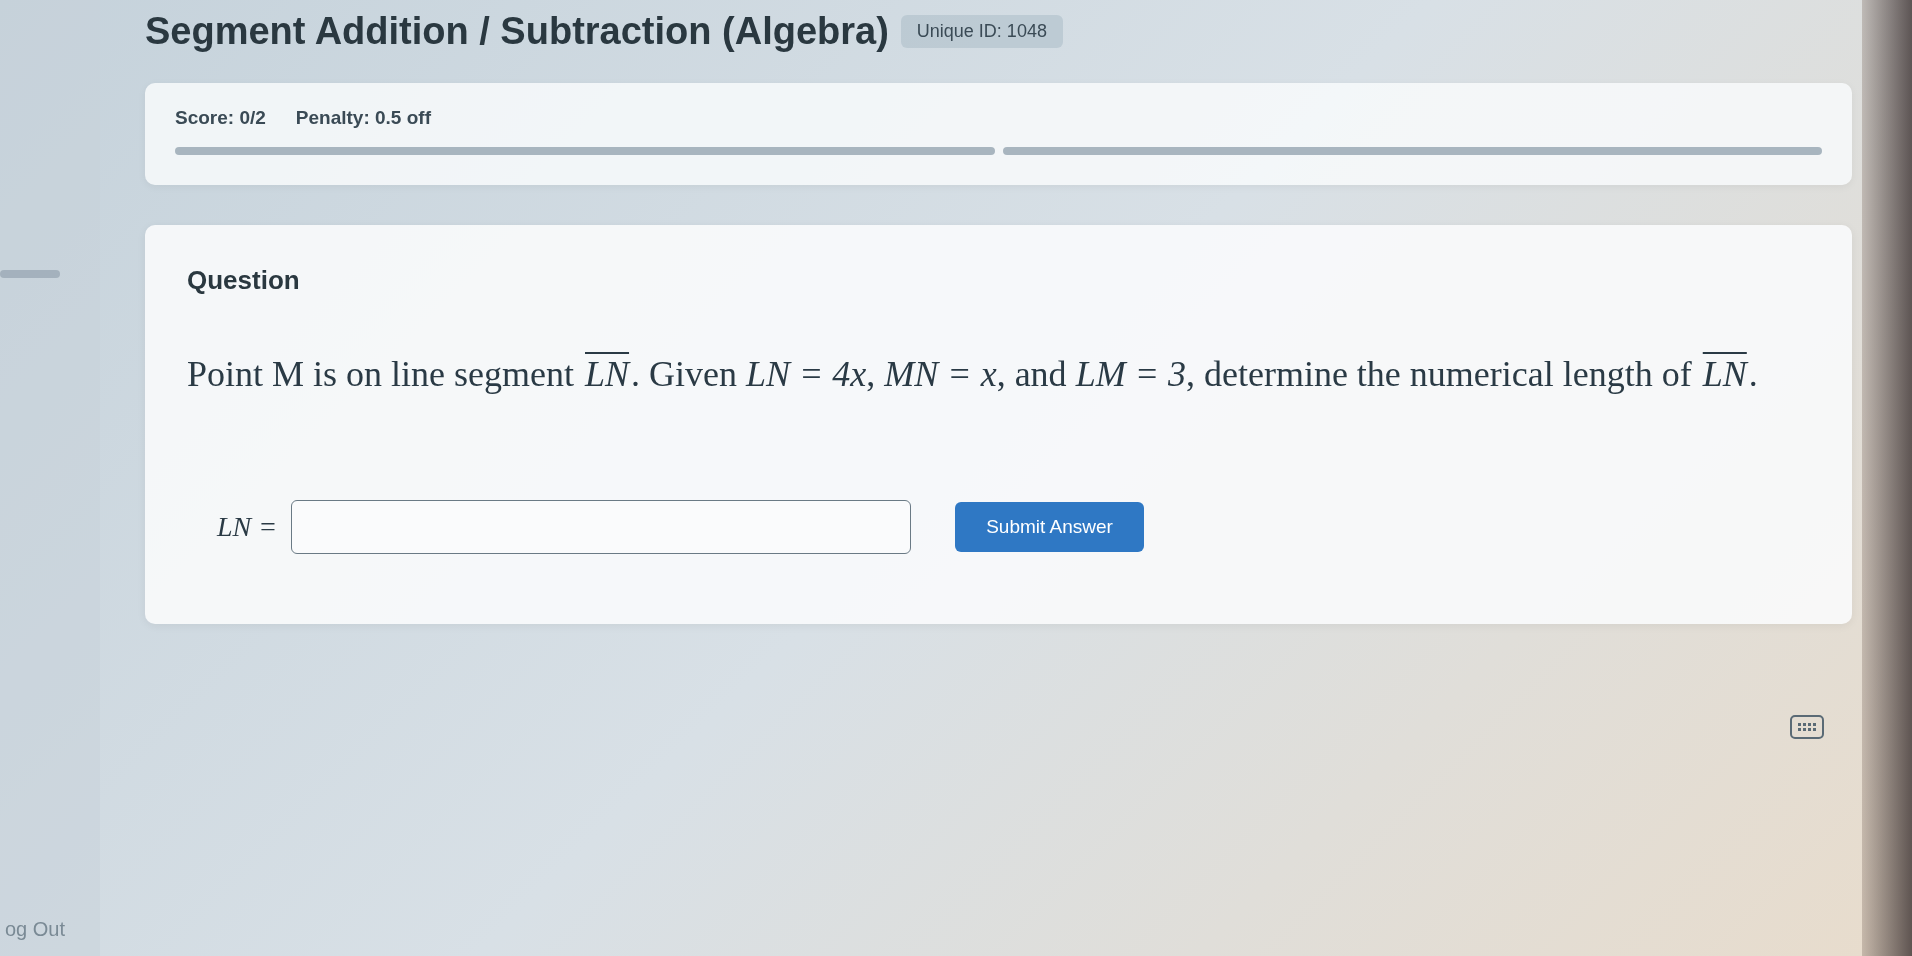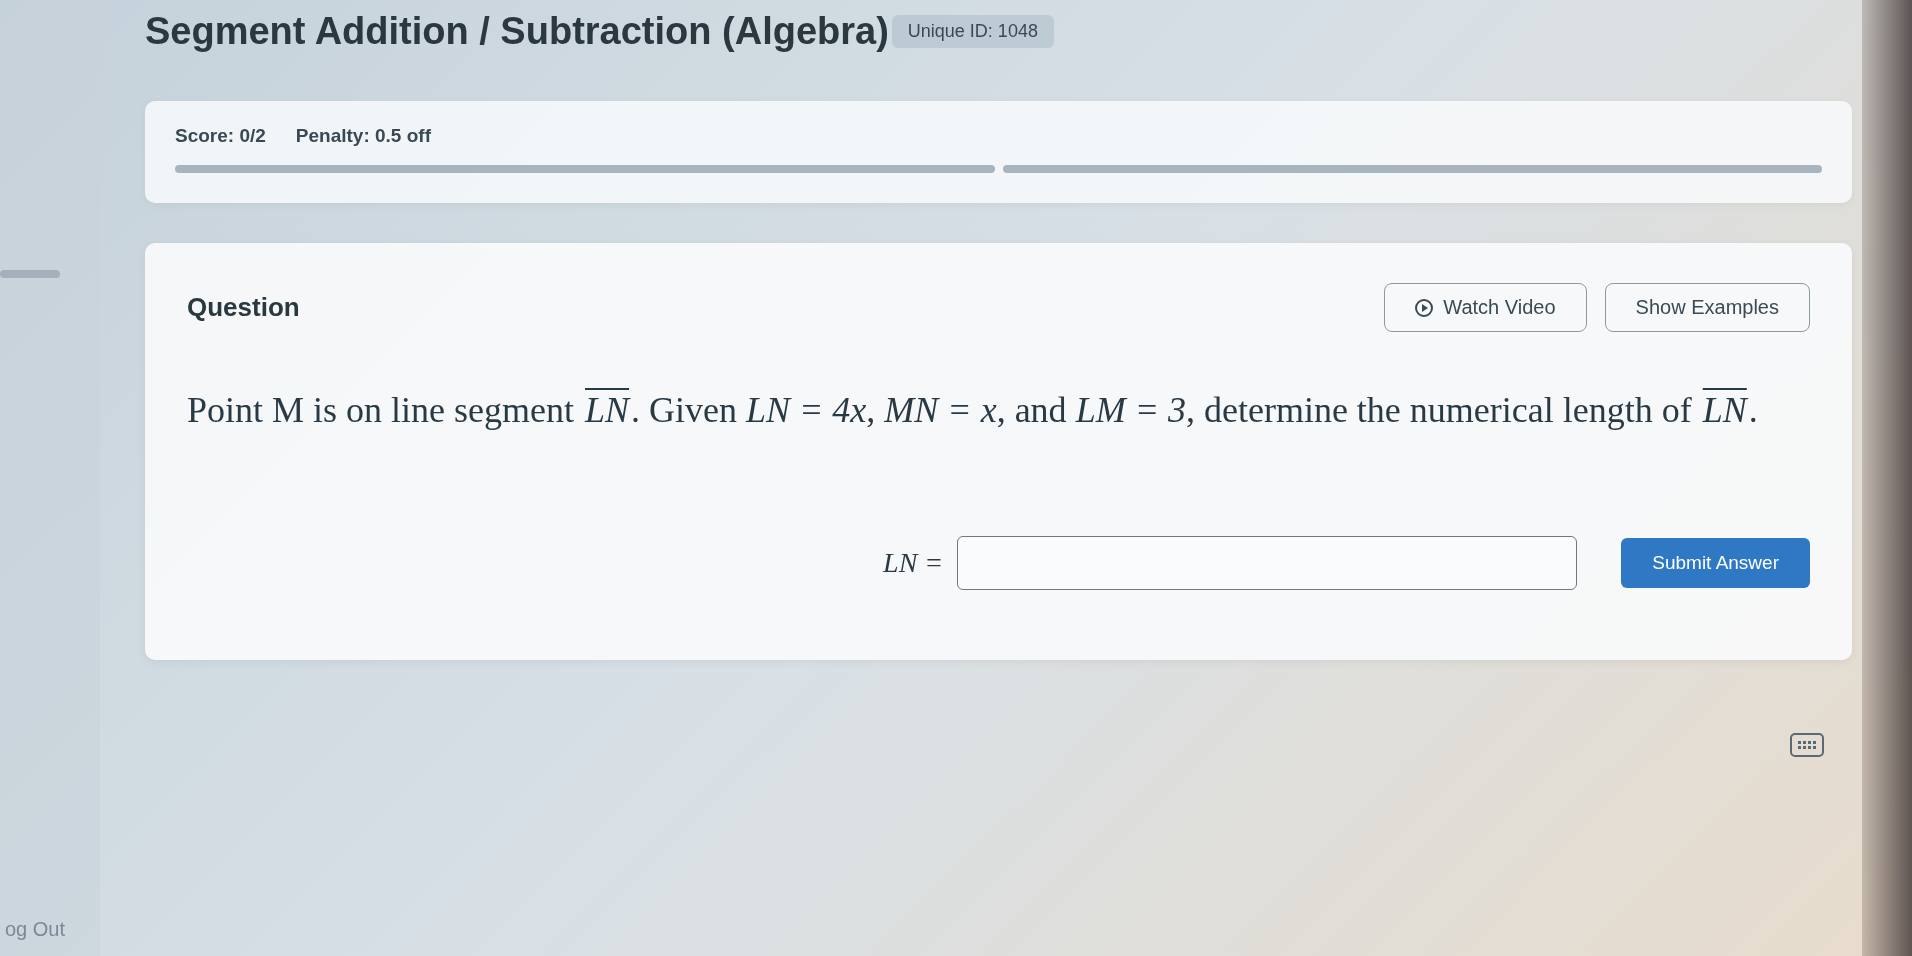--- a/index.html
+++ b/index.html
@@ -41,22 +41,22 @@
       padding-left: 5px;
     }
     .main-content {
       margin-left: 145px;
       padding-top: 10px;
       padding-right: 60px;
     }
     .page-title-row {
       display: flex;
       align-items: center;
-      gap: 3px;
-      margin-bottom: 48px;
+      gap: 12px;
+      margin-bottom: 30px;
     }
     .page-title {
       font-size: 38px;
       font-weight: 700;
       color: #2a3840;
     }
     .unique-id-badge {
       background: rgba(180, 195, 205, 0.7);
       border-radius: 6px;
       padding: 6px 16px;
@@ -176,21 +176,20 @@
       color: #2a3a45;
     }
     .attempt-text {
       font-size: 21px;
       color: #9aa8b2;
     }
     .answer-input-row {
       display: flex;
       align-items: center;
       gap: 14px;
-      justify-content: flex-end;
     }
     .answer-prefix {
       font-size: 28px;
       font-family: 'Times New Roman', serif;
       font-style: italic;
       color: #2a3a45;
     }
     .answer-input {
       width: 620px;
       height: 54px;
@@ -267,29 +266,20 @@
     </div>
     <div class="progress-bar">
       <div class="progress-segment"></div>
       <div class="progress-segment"></div>
     </div>
   </div>
 
   <div class="question-card">
     <div class="question-header">
       <span class="question-title">Question</span>
-      <div class="action-buttons">
-        <button class="outline-btn">
-          <span class="play-icon"></span>
-          <span>Watch Video</span>
-        </button>
-        <button class="outline-btn">
-          <span>Show Examples</span>
-        </button>
-      </div>
     </div>
 
     <div class="question-text">
       <span>Point M is on line segment </span><span class="math-var overline">LN</span><span>. Given </span><span class="math-var">LN</span><span class="math-var"> = 4x</span><span>, </span><span class="math-var">MN</span><span class="math-var"> = x</span><span>, and </span><span class="math-var">LM</span><span class="math-var"> = 3</span><span>, determine the numerical length of </span><span class="math-var overline">LN</span><span>.</span>
     </div>
 
     <div class="answer-section">
       <div class="answer-input-row">
         <span class="answer-prefix math-var">LN =</span>
         <input type="text" class="answer-input" style="">

